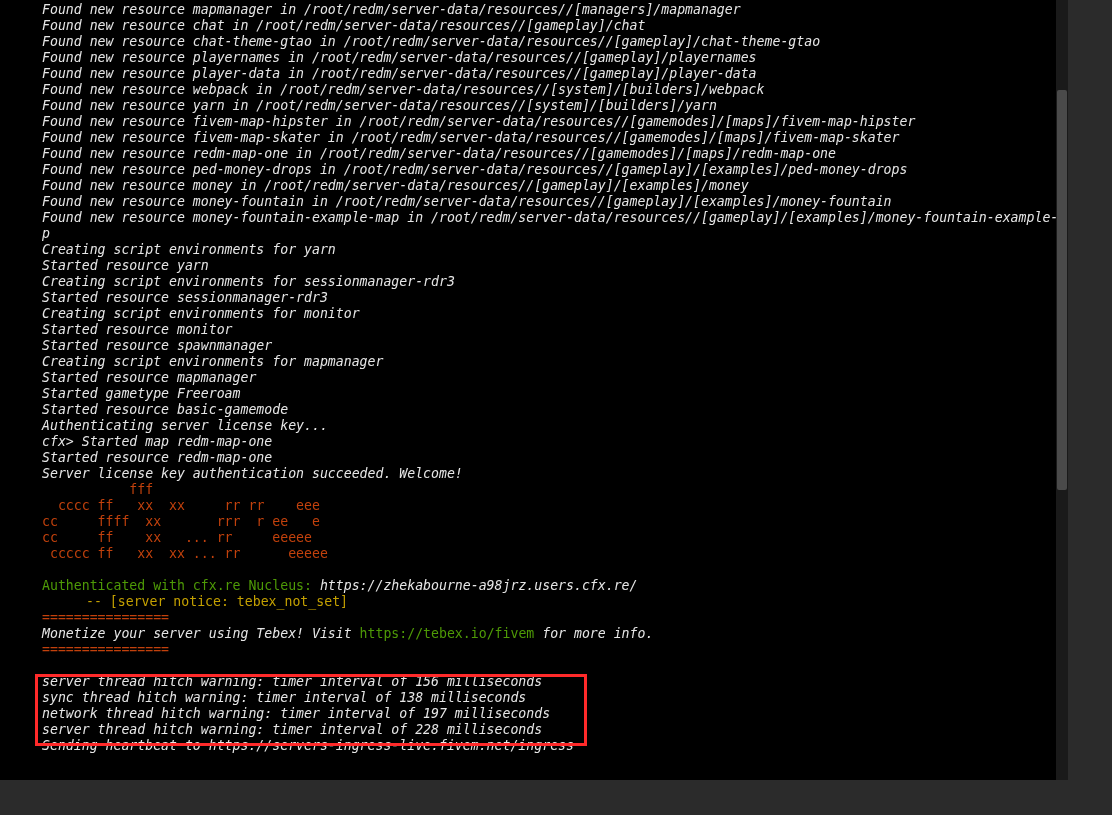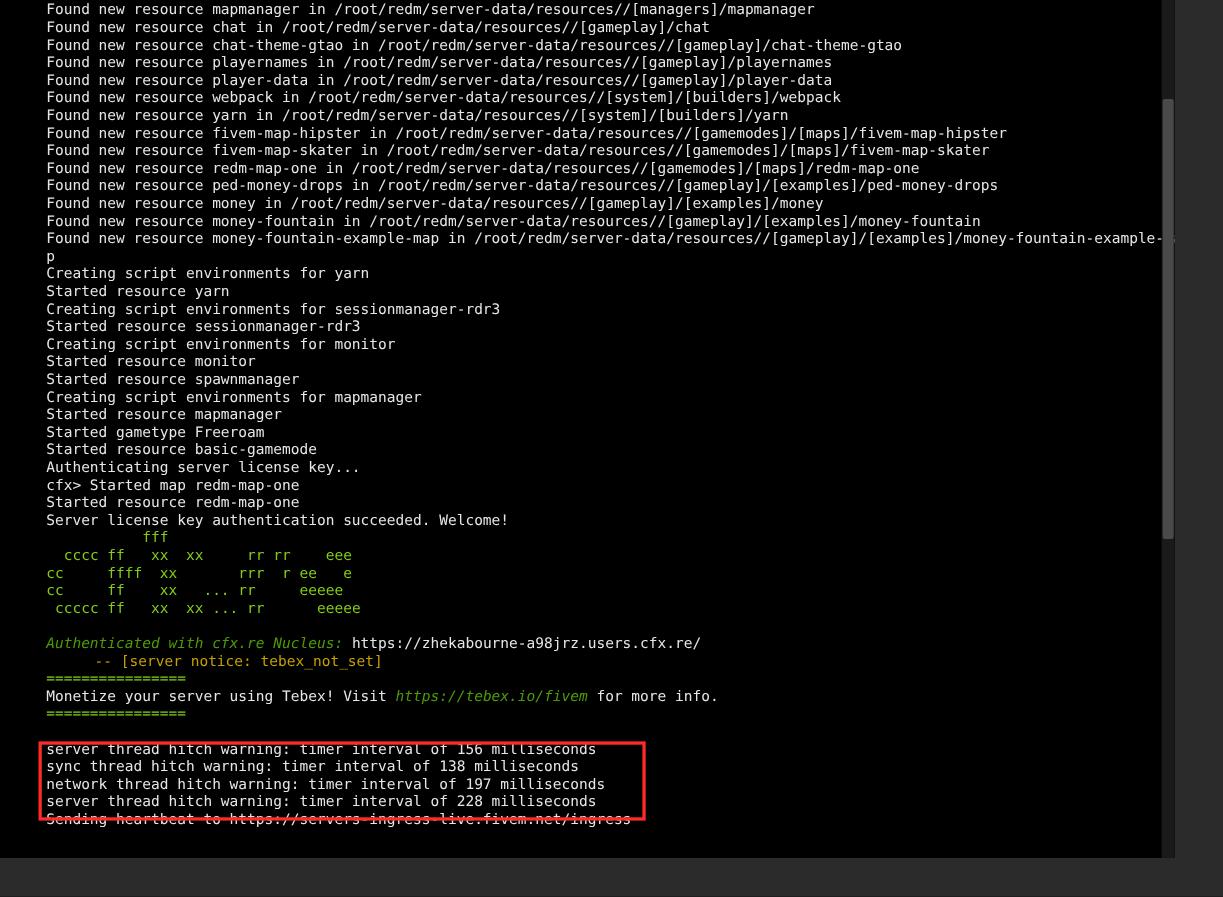--- a/index.html
+++ b/index.html
@@ -30,23 +30,23 @@
     left: 0;
     width: 1033px;
     padding: 2px 0 0 42px;
     box-sizing: content-box;
   }
   .line {
     display: block;
     white-space: pre-wrap;
     word-break: break-all;
   }
-  .red   { color: #84cc16; }
-  .green { color: #4e9a06; font-style: italic; }
-  .white { color: #e6e6e6; }
+  .red   { color: #c2410c; }
+  .green { color: #4e9a06; }
+  .white { color: #e6e6e6; font-style: italic; }
   .yellow{ color: #c4a000; margin-left: 44px; }
 
   .hl-box {
     position: absolute;
     border: 3px solid #ff2a2a;
     box-sizing: border-box;
     pointer-events: none;
     z-index: 50;
   }
   .scrollbar-track {

